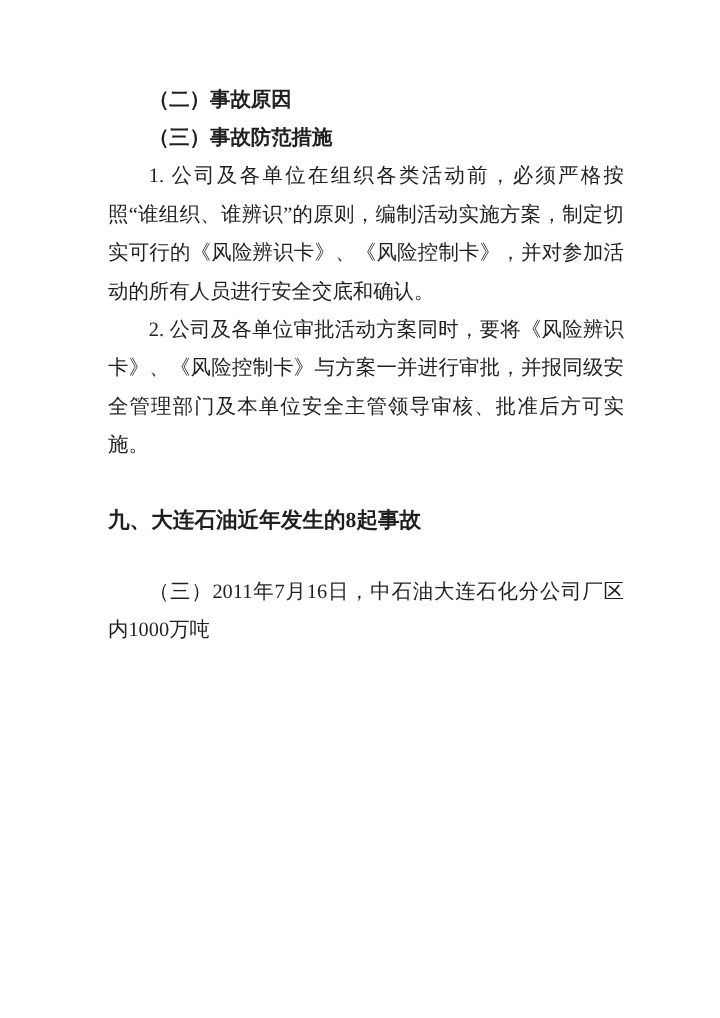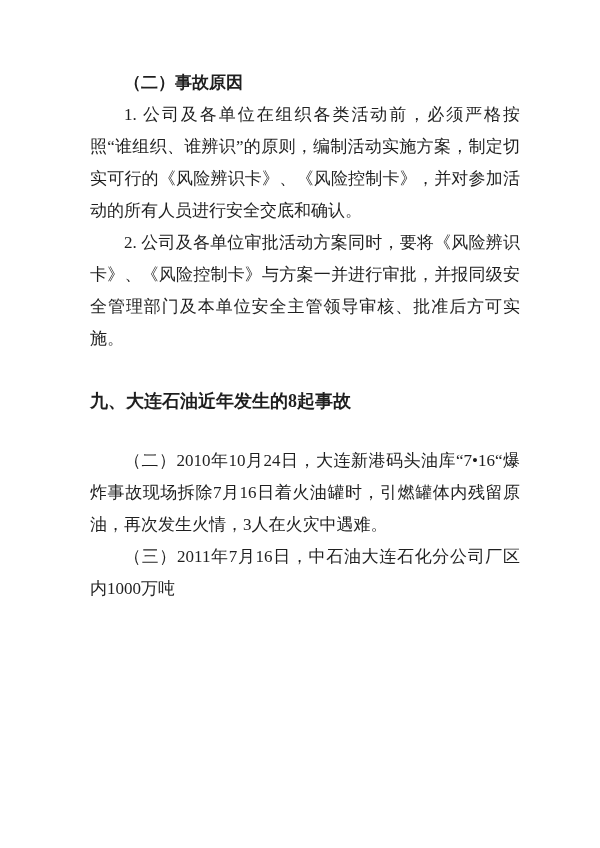--- a/index.html
+++ b/index.html
@@ -73,29 +73,29 @@
 </head>
 <body>
 
 <div class="page">
 
   <div class="content">
 
     <h3 class="heading">（二）事故原因</h3>
 
 
+    <h3 class="heading">（三）事故防范措施</h3>
 
     <p class="para">1. 公司及各单位在组织各类活动前，必须严格按照“谁组织、谁辨识”的原则，编制活动实施方案，制定切实可行的《风险辨识卡》、《风险控制卡》，并对参加活动的所有人员进行安全交底和确认。</p>
 
     <p class="para">2. 公司及各单位审批活动方案同时，要将《风险辨识卡》、《风险控制卡》与方案一并进行审批，并报同级安全管理部门及本单位安全主管领导审核、批准后方可实施。</p>
 
     <h2 class="section-title">九、大连石油近年发生的8起事故</h2>
 
 
-    <p class="para">（二）2010年10月24日，大连新港码头油库“7•16“爆炸事故现场拆除7月16日着火油罐时，引燃罐体内残留原油，再次发生火情，3人在火灾中遇难。</p>
 
     <p class="para">（三）2011年7月16日，中石油大连石化分公司厂区内1000万吨</p>
 
   </div>
 
   <div class="page-number">67</div>
 
   <div class="watermark">
     <span class="wm-icon">
       <svg width="22" height="18" viewBox="0 0 22 18" aria-hidden="true">

